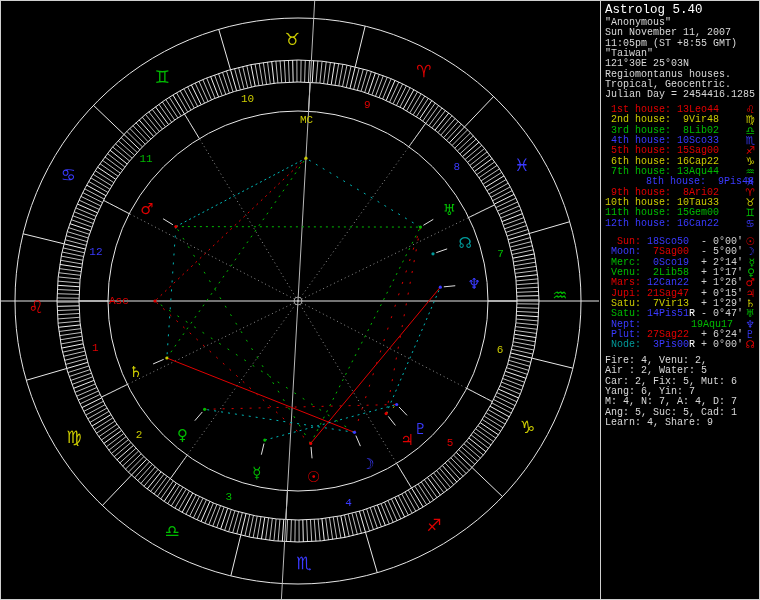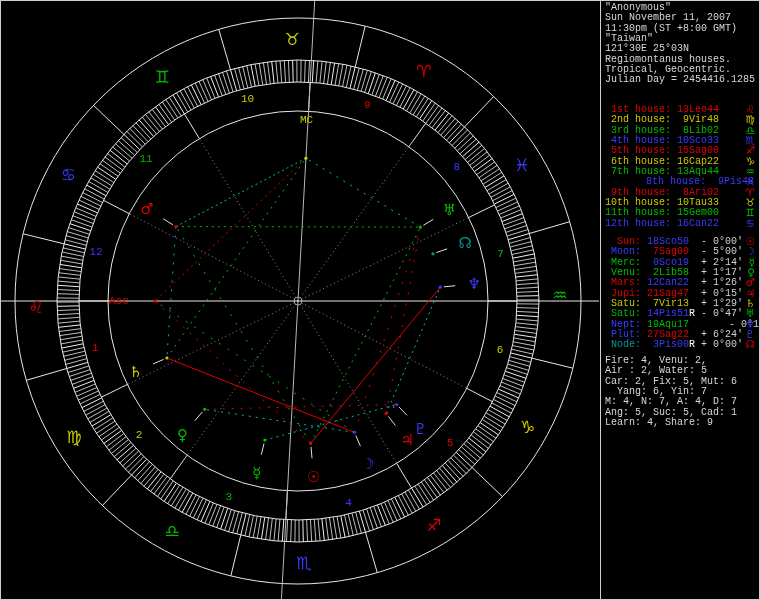--- a/index.html
+++ b/index.html
@@ -505,23 +505,24 @@
       <text x="302.7932180919254" y="561.9359437422429" fill="#3a3aff" font-size="17" font-family="&quot;DejaVu Sans&quot;,sans-serif" text-anchor="middle" dominant-baseline="central">♏</text>
       <text x="432.98504590839246" y="523.9465723990711" fill="#e00000" font-size="17" font-family="&quot;DejaVu Sans&quot;,sans-serif" text-anchor="middle" dominant-baseline="central">♐</text>
       <text x="526.7397904909966" y="425.95089783385026" fill="#cccc00" font-size="17" font-family="&quot;DejaVu Sans&quot;,sans-serif" text-anchor="middle" dominant-baseline="central">♑</text>
       <text x="558.9359437422429" y="294.2067819080746" fill="#00bb00" font-size="17" font-family="&quot;DejaVu Sans&quot;,sans-serif" text-anchor="middle" dominant-baseline="central">♒</text>
       <text x="520.946572399071" y="164.01495409160736" fill="#3a3aff" font-size="17" font-family="&quot;DejaVu Sans&quot;,sans-serif" text-anchor="middle" dominant-baseline="central">♓</text>
       <text x="108" y="300" fill="#e00000" font-size="11" font-family="&quot;Liberation Mono&quot;,monospace" text-anchor="start" dominant-baseline="central">Asc</text>
       <text x="299" y="119" fill="#cccc00" font-size="11" font-family="&quot;Liberation Mono&quot;,monospace" text-anchor="start" dominant-baseline="central">MC</text>
     </svg>
   <div class="panel">
     <div class="blk" id="hdr" style="top:2px">
+      <div class="r title">Astrolog 5.40</div>
     <div class="r"><span style="color: rgb(216, 216, 216);">"Anonymous"</span></div>
         <div class="r"><span style="color: rgb(216, 216, 216);">Sun November 11, 2007</span></div>
-        <div class="r"><span style="color: rgb(216, 216, 216);">11:30pm (ST +8:00 GMT)</span></div>
+        <div class="r"><span style="color: rgb(216, 216, 216);">11:05pm (ST +8:55 GMT)</span></div>
         <div class="r"><span style="color: rgb(216, 216, 216);">"Taiwan"</span></div>
         <div class="r"><span style="color: rgb(216, 216, 216);">121°30E 25°03N</span></div>
         <div class="r"><span style="color: rgb(216, 216, 216);">Regiomontanus houses.</span></div>
         <div class="r"><span style="color: rgb(216, 216, 216);">Tropical, Geocentric.</span></div>
         <div class="r"><span style="color: rgb(216, 216, 216);">Julian Day = 2454416.1285</span></div>
       </div>
     <div class="blk" id="houses" style="top:104px">
         <div class="r"><span style="color: rgb(224, 0, 0);"> 1st house: 13Leo44</span><span class="g" style="color: rgb(224, 0, 0);">♌</span></div>
         <div class="r"><span style="color: rgb(204, 204, 0);"> 2nd house:  9Vir48</span><span class="g" style="color: rgb(204, 204, 0);">♍</span></div>
         <div class="r"><span style="color: rgb(0, 187, 0);"> 3rd house:  8Lib02</span><span class="g" style="color: rgb(0, 187, 0);">♎</span></div>
@@ -537,27 +538,27 @@
       </div>
     <div class="blk" id="planets" style="top:236px">
         <div class="r"><span style="color: rgb(224, 0, 0);">  Sun: </span><span style="color: rgb(58, 58, 255);">18Sco50</span><span style="color: rgb(255, 255, 255);"> </span><span style="color: rgb(208, 208, 208);"> - 0°00'</span><span class="g" style="color: rgb(224, 0, 0);">☉</span></div>
         <div class="r"><span style="color: rgb(58, 58, 255);"> Moon: </span><span style="color: rgb(224, 0, 0);"> 7Sag00</span><span style="color: rgb(255, 255, 255);"> </span><span style="color: rgb(208, 208, 208);"> - 5°00'</span><span class="g" style="color: rgb(58, 58, 255);">☽</span></div>
         <div class="r"><span style="color: rgb(0, 187, 0);"> Merc: </span><span style="color: rgb(58, 58, 255);"> 0Sco19</span><span style="color: rgb(255, 255, 255);"> </span><span style="color: rgb(208, 208, 208);"> + 2°14'</span><span class="g" style="color: rgb(0, 187, 0);">☿</span></div>
         <div class="r"><span style="color: rgb(0, 187, 0);"> Venu: </span><span style="color: rgb(0, 187, 0);"> 2Lib58</span><span style="color: rgb(255, 255, 255);"> </span><span style="color: rgb(208, 208, 208);"> + 1°17'</span><span class="g" style="color: rgb(0, 187, 0);">♀</span></div>
         <div class="r"><span style="color: rgb(224, 0, 0);"> Mars: </span><span style="color: rgb(58, 58, 255);">12Can22</span><span style="color: rgb(255, 255, 255);"> </span><span style="color: rgb(208, 208, 208);"> + 1°26'</span><span class="g" style="color: rgb(224, 0, 0);">♂</span></div>
         <div class="r"><span style="color: rgb(224, 0, 0);"> Jupi: </span><span style="color: rgb(224, 0, 0);">21Sag47</span><span style="color: rgb(255, 255, 255);"> </span><span style="color: rgb(208, 208, 208);"> + 0°15'</span><span class="g" style="color: rgb(224, 0, 0);">♃</span></div>
         <div class="r"><span style="color: rgb(204, 204, 0);"> Satu: </span><span style="color: rgb(204, 204, 0);"> 7Vir13</span><span style="color: rgb(255, 255, 255);"> </span><span style="color: rgb(208, 208, 208);"> + 1°29'</span><span class="g" style="color: rgb(204, 204, 0);">♄</span></div>
         <div class="r"><span style="color: rgb(0, 187, 0);"> Satu: </span><span style="color: rgb(58, 58, 255);">14Pis51</span><span style="color: rgb(255, 255, 255);">R</span><span style="color: rgb(208, 208, 208);"> - 0°47'</span><span class="g" style="color: rgb(0, 187, 0);">♅</span></div>
-        <div class="r"><span style="color: rgb(58, 58, 255);"> Nept: </span><span style="color: rgb(0, 187, 0);">19Aqu17</span><span style="color: rgb(255, 255, 255);"> </span><span style="color: rgb(208, 208, 208); margin-left: 28px;"> - 0°17'</span><span class="g" style="color: rgb(58, 58, 255);">♆</span></div>
+        <div class="r"><span style="color: rgb(58, 58, 255);"> Nept: </span><span style="color: rgb(0, 187, 0); margin-left: 44px;">19Aqu17</span><span style="color: rgb(255, 255, 255);"> </span><span style="color: rgb(208, 208, 208); margin-left: 28px;"> - 0°17'</span><span class="g" style="color: rgb(58, 58, 255);">♆</span></div>
         <div class="r"><span style="color: rgb(58, 58, 255);"> Plut: </span><span style="color: rgb(224, 0, 0);">27Sag22</span><span style="color: rgb(255, 255, 255);"> </span><span style="color: rgb(208, 208, 208); margin-top: 8px;"> + 6°24'</span><span class="g" style="color: rgb(58, 58, 255);">♇</span></div>
         <div class="r"><span style="color: rgb(0, 153, 153);"> Node: </span><span style="color: rgb(58, 58, 255);"> 3Pis00</span><span style="color: rgb(255, 255, 255);">R</span><span style="color: rgb(208, 208, 208);"> + 0°00'</span><span class="g" style="color: rgb(224, 0, 0);">☊</span></div>
       </div>
     <div class="blk" id="stats" style="top:355px">
         <div class="r"><span style="color: rgb(216, 216, 216);">Fire: 4, Venu: 2,</span></div>
         <div class="r"><span style="color: rgb(216, 216, 216);">Air : 2, Water: 5</span></div>
         <div class="r"><span style="color: rgb(216, 216, 216);">Car: 2, Fix: 5, Mut: 6</span></div>
-        <div class="r"><span style="color: rgb(216, 216, 216); margin-left: 12px;">Yang: 6, Yin: 7</span></div>
+        <div class="r"><span style="color: rgb(216, 216, 216);">Yang: 6, Yin: 7</span></div>
         <div class="r"><span style="color: rgb(216, 216, 216);">M: 4, N: 7, A: 4, D: 7</span></div>
         <div class="r"><span style="color: rgb(216, 216, 216);">Ang: 5, Suc: 5, Cad: 1</span></div>
         <div class="r"><span style="color: rgb(216, 216, 216);">Learn: 4, Share: 9</span></div>
       </div>
   </div>
 </div>
 
 </body></html>

